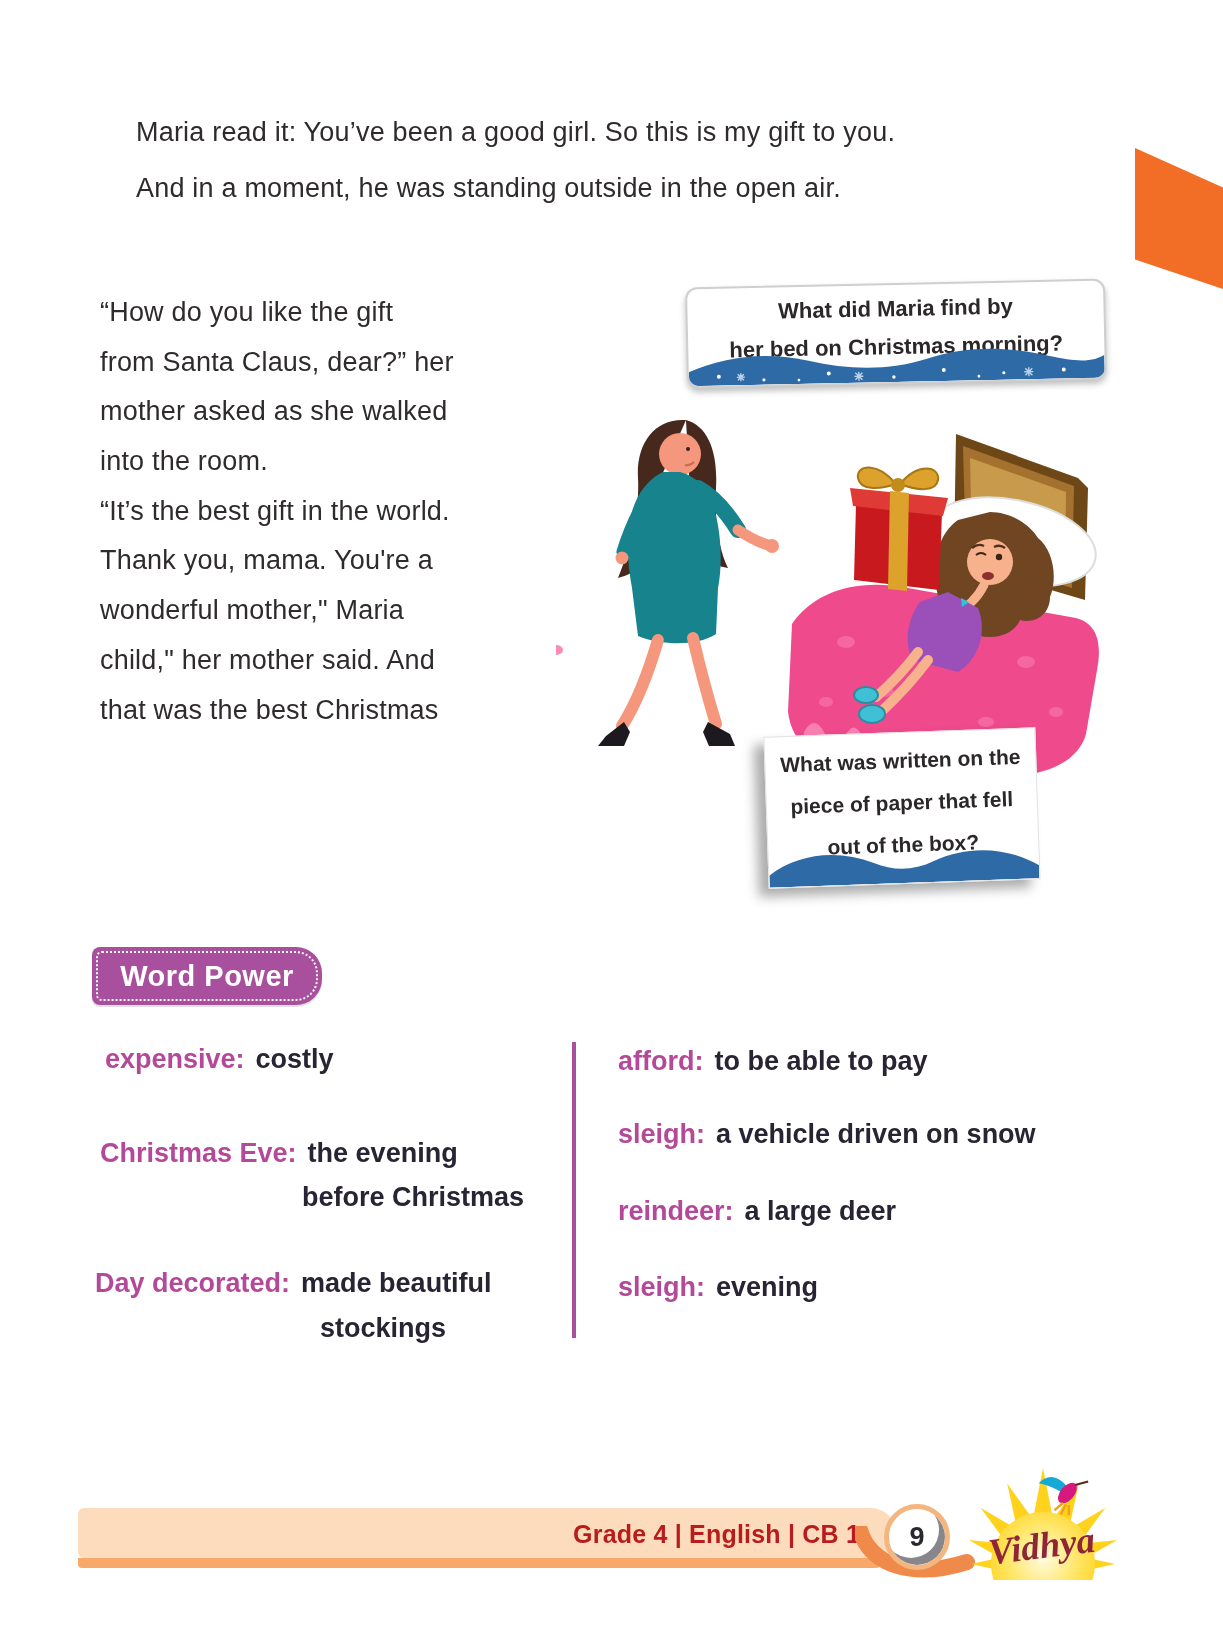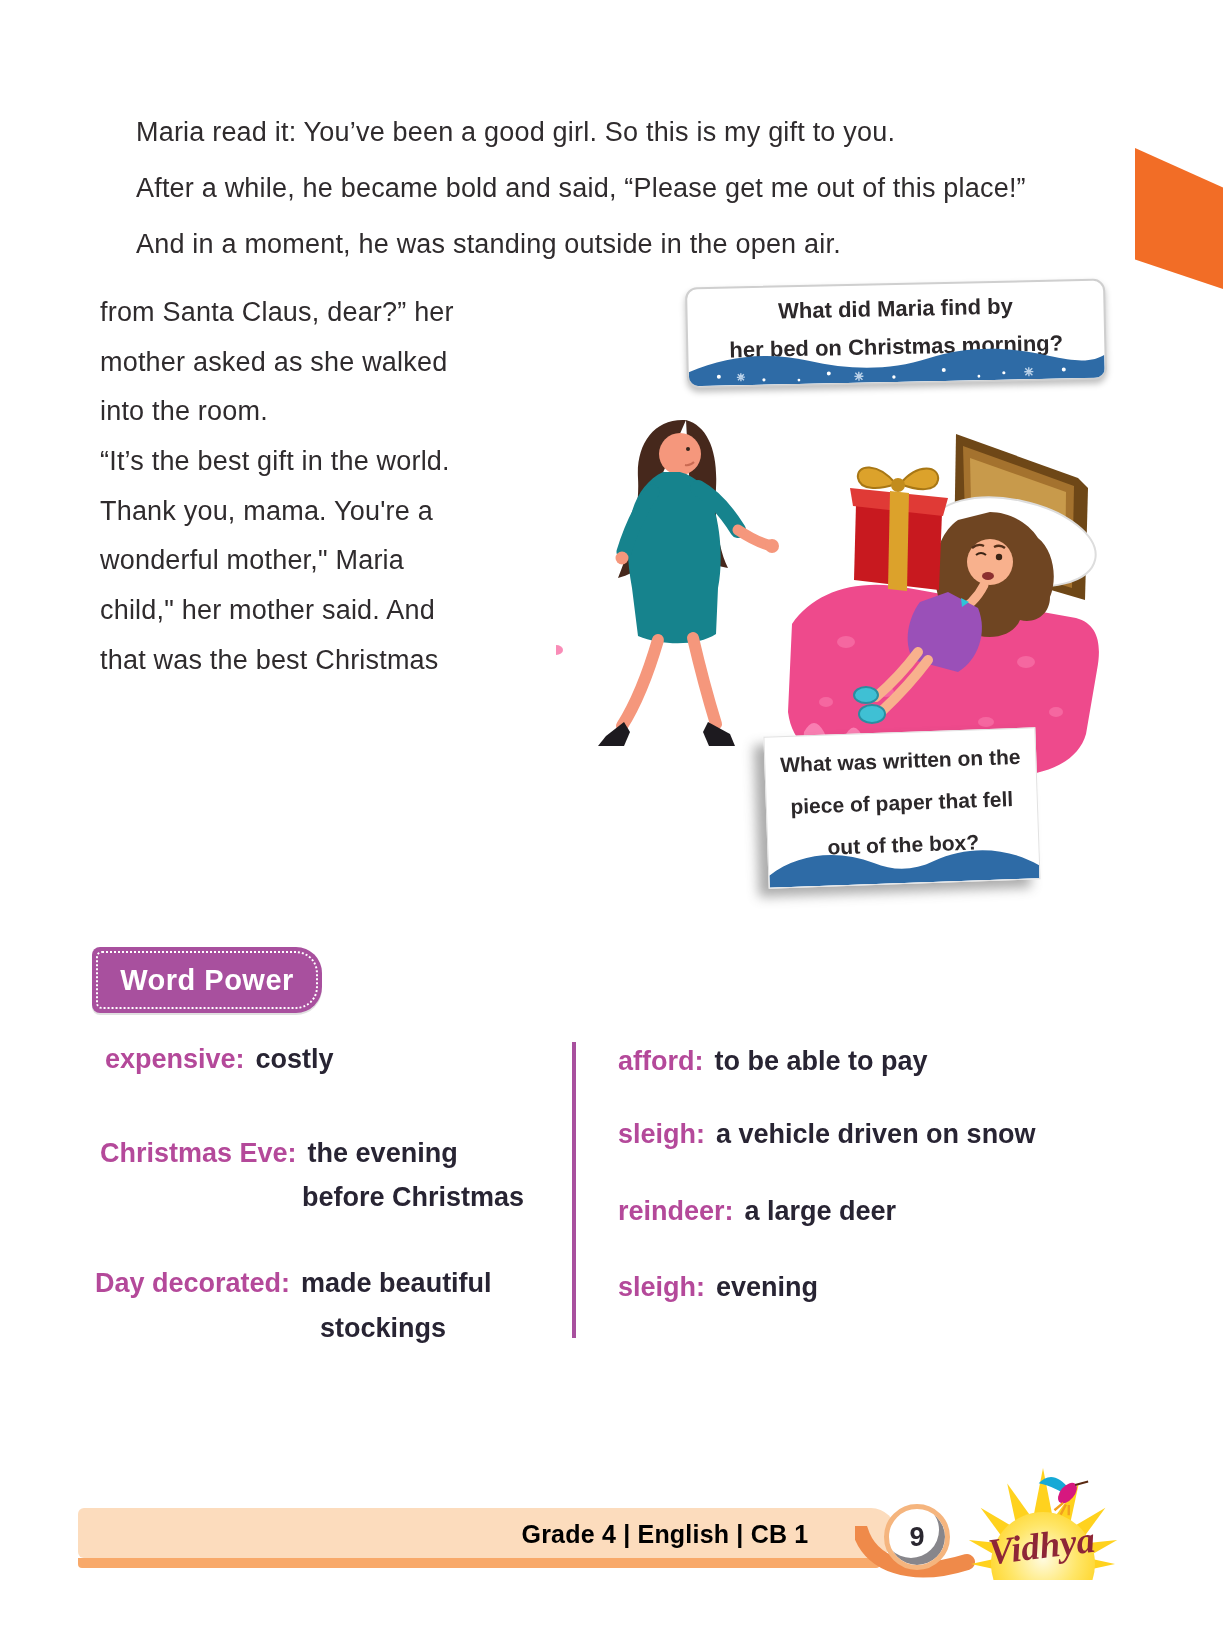--- a/index.html
+++ b/index.html
@@ -23,57 +23,57 @@
   .banner svg{position:absolute;left:0;bottom:0;width:100%;height:38px;display:block;}
   
   .qbox{position:absolute;left:766px;top:732px;width:270px;height:150px;background:#ffffff;
     border:1px solid #e2e2e2;box-shadow:-10px 8px 12px rgba(70,70,70,.45);
     transform:rotate(-2deg);overflow:hidden;}
   .qbox .btxt{margin-top:14px;text-align:center;font-size:21px;font-weight:bold;line-height:28px;color:#2c282a;}
   .qbox svg{position:absolute;left:0;bottom:0;width:100%;height:46px;display:block;}
   
   .illus{position:absolute;left:556px;top:392px;width:548px;height:392px;}
   
-  .wordpower{position:absolute;left:92px;top:947px;width:230px;height:66px;background:#a8509e;
+  .wordpower{position:absolute;left:92px;top:947px;width:230px;height:58px;background:#a8509e;
     border-radius:8px 26px 26px 8px;box-shadow:0 2px 0 rgba(0,0,0,.12);}
   .wordpower .wp-inner{position:absolute;inset:4px;border:2px dotted #ffffff;border-radius:6px 22px 22px 6px;
     display:flex;align-items:center;justify-content:center;}
   .wordpower .wp-title{color:#ffffff;font-size:29px;font-weight:bold;letter-spacing:.5px;}
   
   .vocab{position:absolute;white-space:nowrap;font-size:27px;font-weight:bold;}
   .vocab .term{color:#b4499a;margin-right:11px;}
   .vocab .def{color:#282433;}
   .vdivider{position:absolute;left:572px;top:1042px;width:3.5px;height:296px;background:#a8509e;}
   
   .footer-bar{position:absolute;left:78px;top:1508px;width:818px;height:50px;background:#fcdcbd;
     border-radius:6px 25px 25px 6px;}
   .footer-strip{position:absolute;left:78px;top:1558px;width:802px;height:10px;background:#f8a96a;
     border-radius:0 0 4px 4px;}
-  .footer-label{position:absolute;left:470px;top:1520px;width:390px;text-align:center;
-    font-size:25px;font-weight:bold;color:#000000;letter-spacing:.2px;}
+  .footer-label{position:absolute;left:470px;top:1520px;width:390px;text-align:right;
+    font-size:25px;font-weight:bold;color:#b91c1c;letter-spacing:.2px;}
   .swoosh{position:absolute;left:855px;top:1526px;width:122px;height:58px;}
   .page-badge{position:absolute;left:884px;top:1504px;width:56px;height:56px;border-radius:50%;
     background:#ffffff;border:5px solid #f5b57e;box-shadow:inset -6px -7px 0 rgba(95,93,100,.75);
     display:flex;align-items:center;justify-content:center;font-size:27px;font-weight:bold;color:#2a2730;}
   .logo{position:absolute;left:948px;top:1462px;width:195px;height:118px;}
 </style>
 </head>
 <body>
 
 <div class="page">
 
   <div class="story-top">
     <div class="line">Maria read it: You’ve been a good girl. So this is my gift to you.</div>
-    <div class="line">After a while, he became bold and said, “Please get me out of this place!”</div>
     <div class="line">And in a moment, he was standing outside in the open air.</div>
   </div>
 
   <div class="corner-tab"></div>
 
   <div class="story-left">
+    <div class="line">“How do you like the gift</div>
     <div class="line">from Santa Claus, dear?” her</div>
     <div class="line">mother asked as she walked</div>
     <div class="line">into the room.</div>
     <div class="line">“It’s the best gift in the world.</div>
     <div class="line">Thank you, mama. You're a</div>
     <div class="line">wonderful mother," Maria</div>
     <div class="line">child," her mother said. And</div>
     <div class="line">that was the best Christmas</div>
   </div>
 

